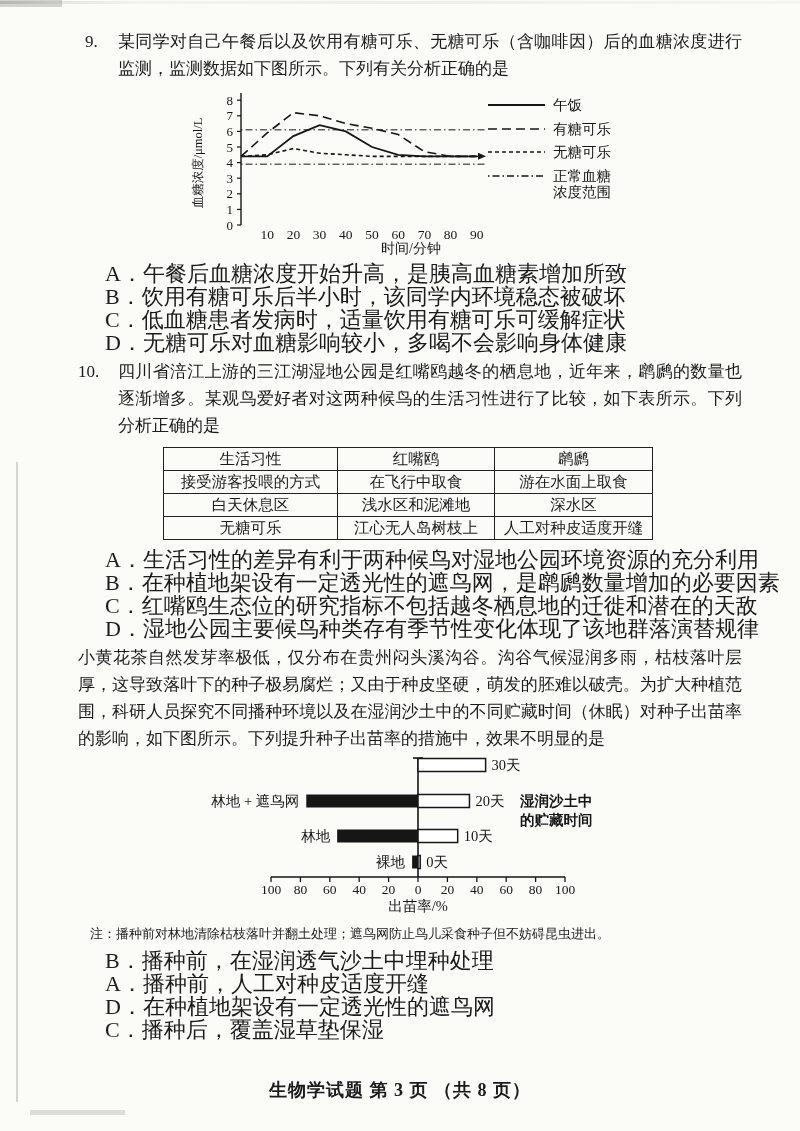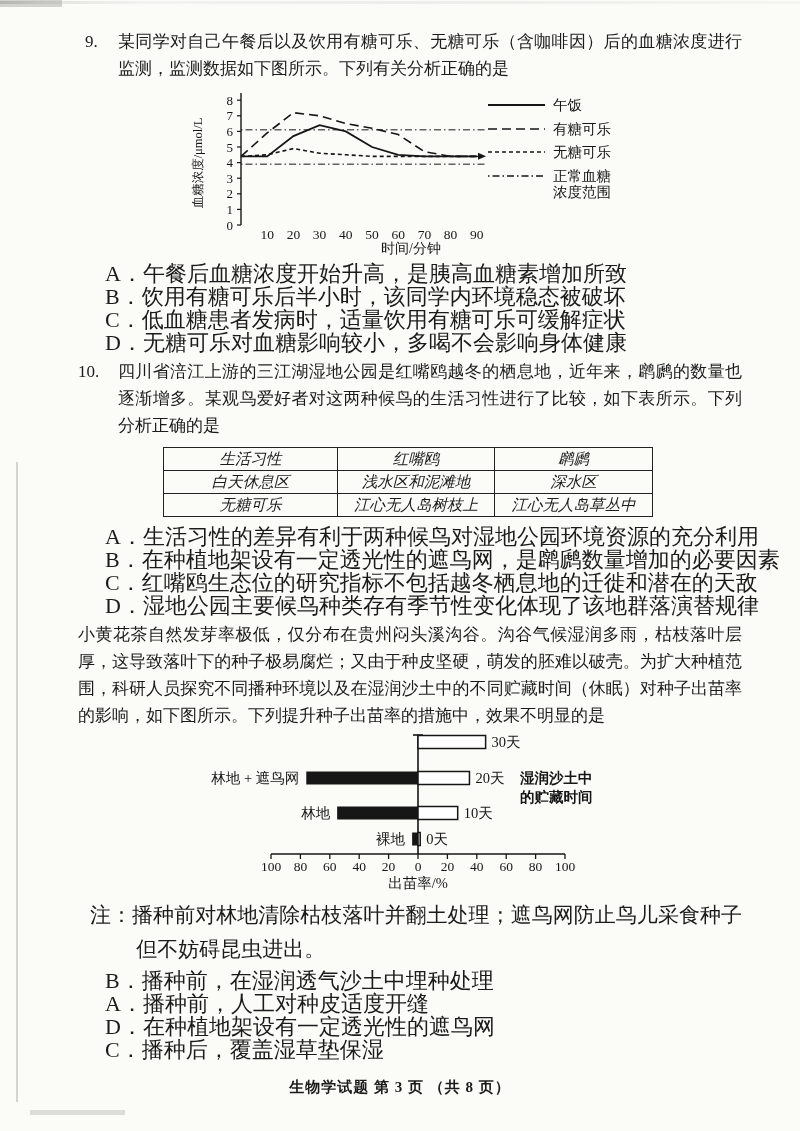--- a/index.html
+++ b/index.html
@@ -29,28 +29,28 @@
 
   .options{margin:3px 0 4px 27px;font-size:22px;line-height:23px;}
   .option{white-space:nowrap;}
 
   .chart1{margin:3px 0 0 105px;}
   .chart2{margin:0 0 0 30px;}
   svg text{font-family:"Liberation Serif","DejaVu Serif",serif;}
 
   table.habits{border-collapse:collapse;margin:8px 0 8px 85px;font-size:15.5px;text-align:center;}
   table.habits th,table.habits td{
-    border:1.8px solid #222;padding:0 8px;font-weight:normal;height:22px;line-height:22px;white-space:nowrap;font-style:italic;}
+    border:1.8px solid #222;padding:0 8px;font-weight:normal;height:22px;line-height:22px;white-space:nowrap;}
   .col-a{width:157px;}.col-b{width:140px;text-align:center;}.col-c{width:141px;}
 
-  .note{margin:2px 0 3px 12px;font-size:21px;line-height:34px;
+  .note{margin:2px 0 3px 12px;font-size:13px;line-height:25px;
     padding-left:2.2em;text-indent:-2.2em;text-align:justify;max-width:648px;}
 
   .footer{position:absolute;top:1078px;left:0;width:100%;text-align:center;
-    font-size:15px;font-weight:bold;letter-spacing:1px;}
+    font-size:18px;font-weight:bold;letter-spacing:1px;}
 </style>
 </head>
 <body>
 
 <div class="page">
   <div class="top-edge"></div>
   <div class="corner-smudge"></div>
   <div class="left-edge"></div>
   <div class="bottom-smudge"></div>
 
@@ -121,28 +121,33 @@
       <div class="stem-text">四川省涪江上游的三江湖湿地公园是红嘴鸥越冬的栖息地，近年来，䴙䴘的数量也逐渐增多。某观鸟爱好者对这两种候鸟的生活习性进行了比较，如下表所示。下列分析正确的是</div>
     </div>
     <table class="habits">
       <tbody>
           <tr>
         <th class="col-a">生活习性</th>
         <th class="col-b">红嘴鸥</th>
         <th class="col-c">䴙䴘</th>
       </tr>
       <tr>
+        <td>接受游客投喂的方式</td>
+        <td>在飞行中取食</td>
+        <td>游在水面上取食</td>
+      </tr>
+      <tr>
         <td>白天休息区</td>
         <td>浅水区和泥滩地</td>
         <td>深水区</td>
       </tr>
       <tr>
         <td>无糖可乐</td>
         <td>江心无人岛树枝上</td>
-        <td>江心无人岛草丛中</td>
+        <td>人工对种皮适度开缝</td>
       </tr>
     </tbody>
       </table>
     <div class="options">
       <div class="option">A．生活习性的差异有利于两种候鸟对湿地公园环境资源的充分利用</div>
       <div class="option">B．在种植地架设有一定透光性的遮鸟网，是䴙䴘数量增加的必要因素</div>
       <div class="option">C．红嘴鸥生态位的研究指标不包括越冬栖息地的迁徙和潜在的天敌</div>
       <div class="option">D．湿地公园主要候鸟种类存有季节性变化体现了该地群落演替规律</div>
     </div>
   </div>

